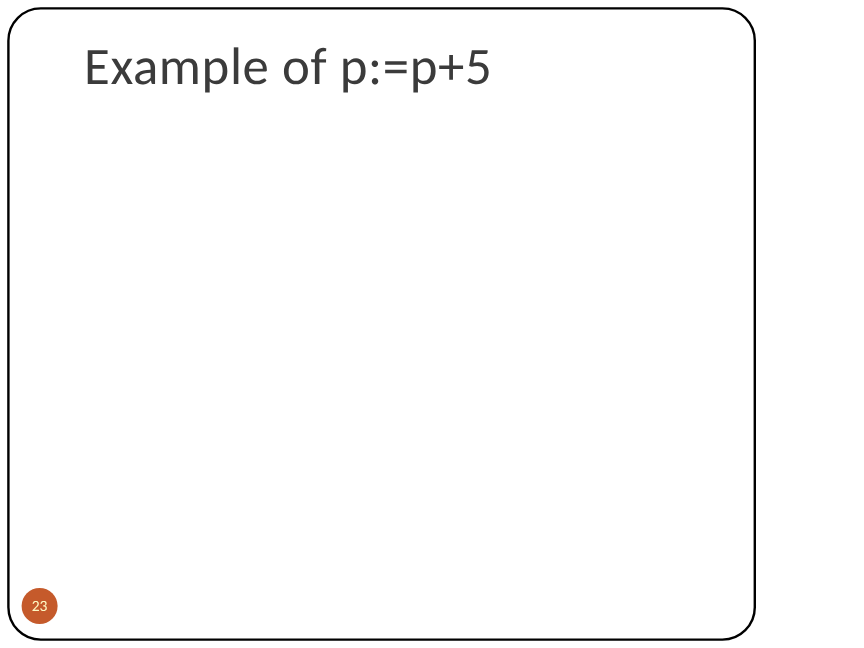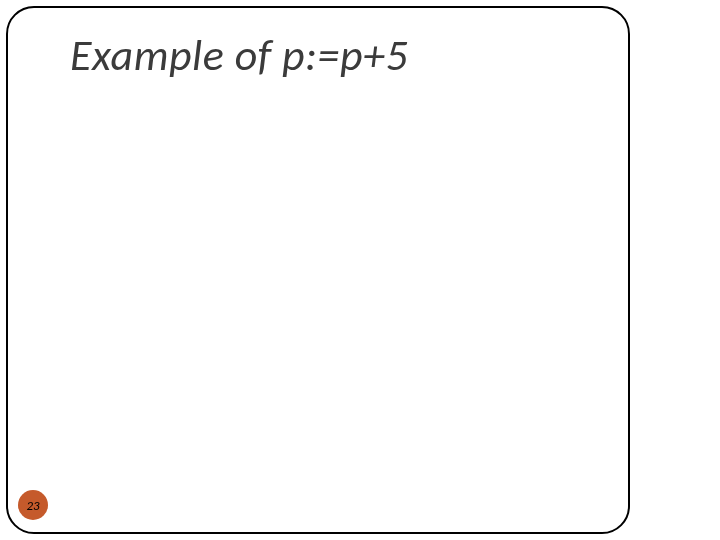--- a/index.html
+++ b/index.html
@@ -9,21 +9,20 @@
     height: 540px;
     background: #ffffff;
     font-family: Calibri, "Segoe UI", Arial, sans-serif;
   }
   .slide {
     box-sizing: border-box;
     width: 636px;
     height: 540px;
     position: relative;
     padding: 13px;
-    font-style: italic;
   }
   .frame {
     position: absolute;
     top: 6px;
     left: 6px;
     right: 6px;
     bottom: 6px;
     border: 2px solid #000;
     border-radius: 28px;
     box-sizing: border-box;
@@ -56,21 +55,21 @@
     bottom: 20px;
     width: 30px;
     height: 30px;
     border-radius: 50%;
     background: #c55a2b;
     display: flex;
     align-items: center;
     justify-content: center;
   }
   .pagenum {
-    color: #000000;
+    color: #fef9c3;
     font-size: 13px;
     font-family: Calibri, Arial, sans-serif;
   }
 </style>
 </head>
 <body>
 
 <div class="slide">
   <div class="frame"></div>
 

